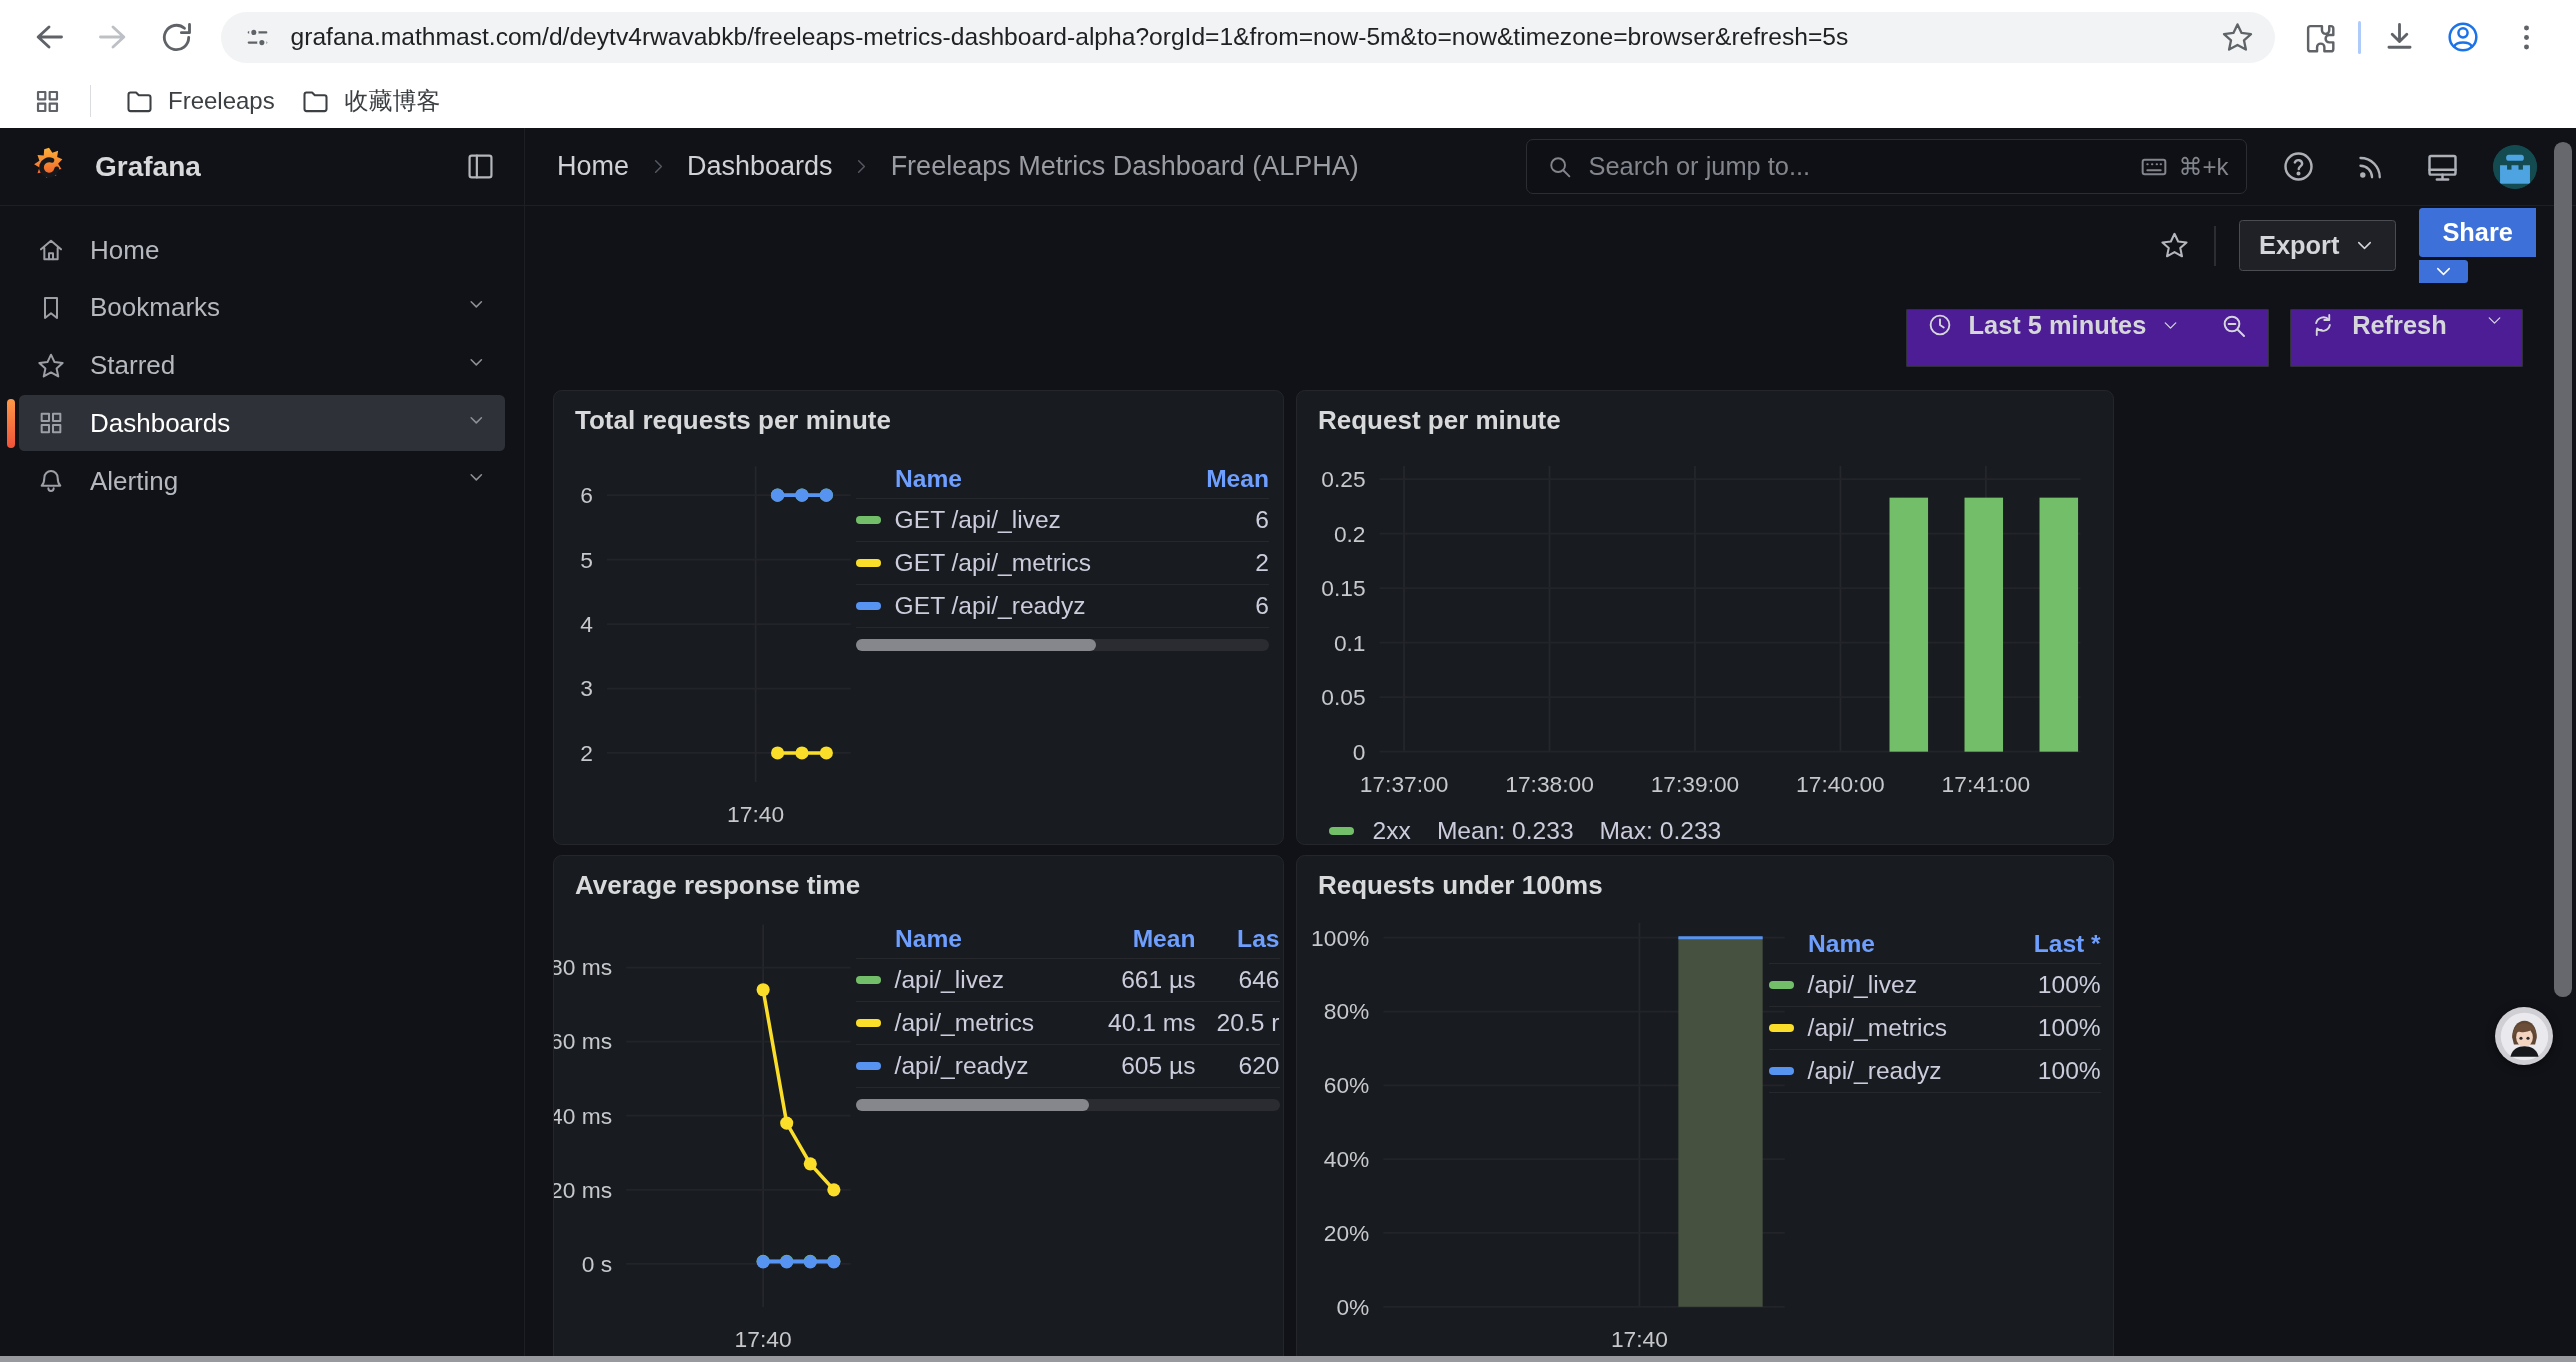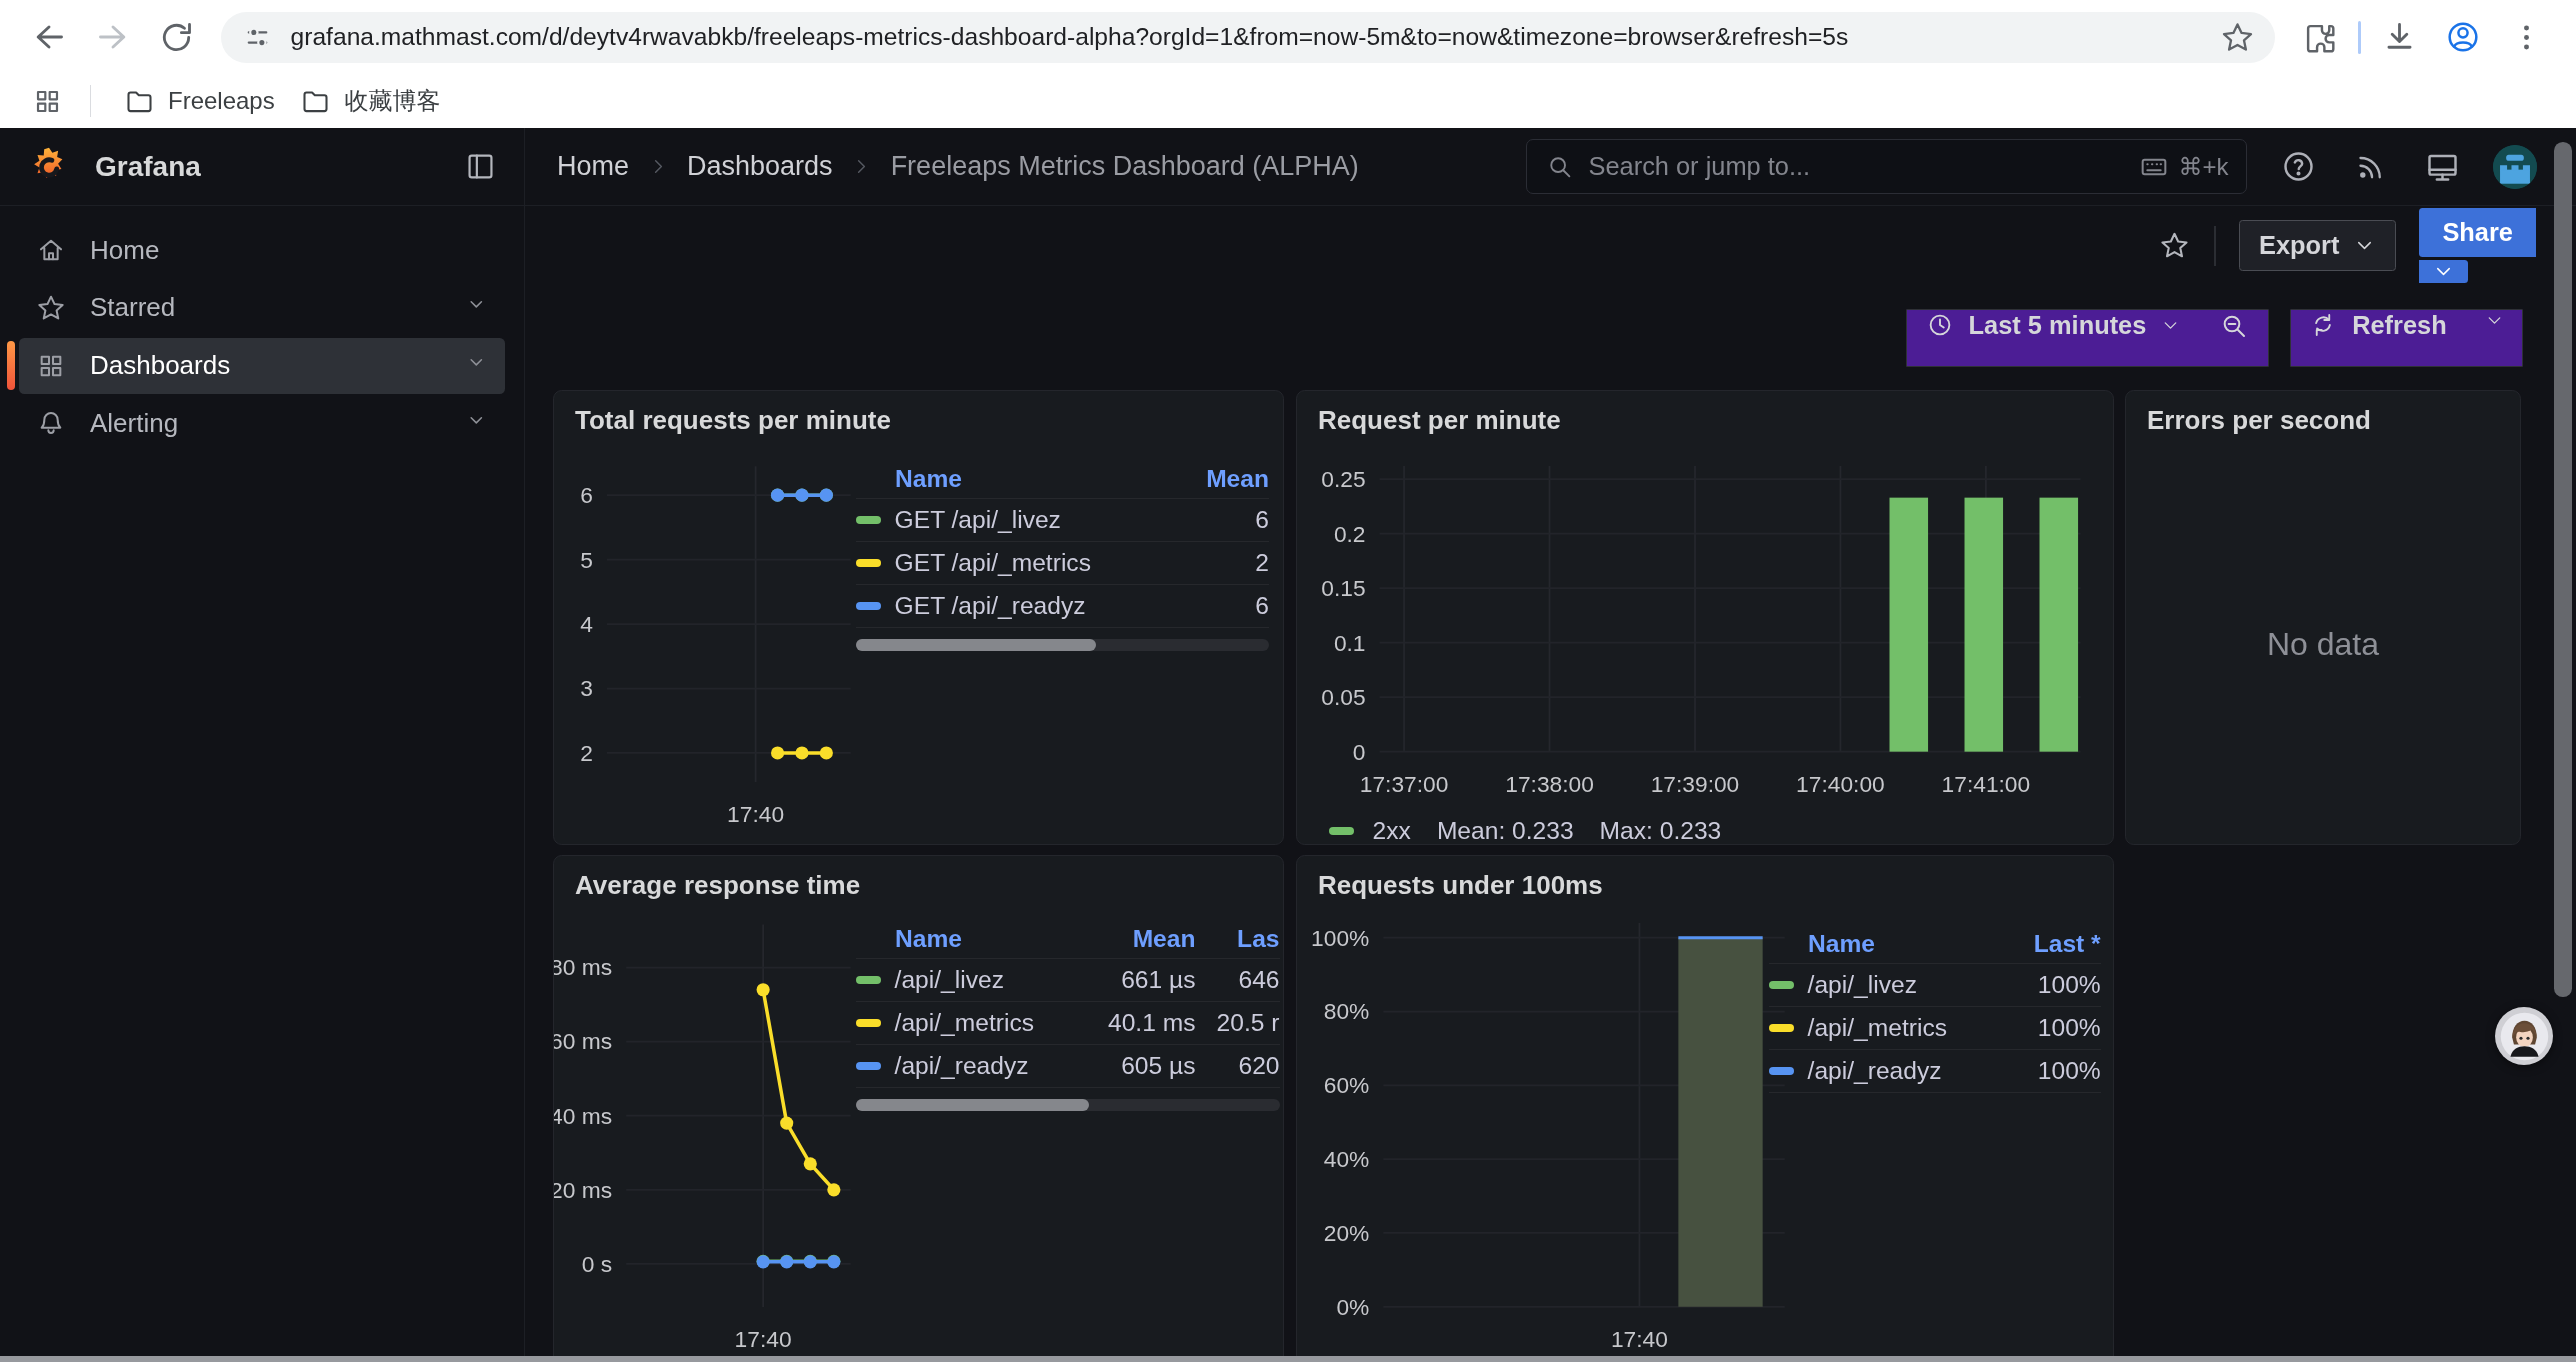--- a/index.html
+++ b/index.html
@@ -210,20 +210,29 @@
     <div class="nav">
       <div class="nav-item">
         <svg width="32" height="32" viewBox="0 0 48 48" class="ic">
             <path d="M9 23L24 10l15 13 M14 21v17h20V21"></path>
             <path d="M21 38v-9h6v9"></path>
           </svg>
         <span class="lbl">Home</span>
       </div>
       <div class="nav-item">
         <svg width="32" height="32" viewBox="0 0 48 48" class="ic">
+            <path d="M15 9h18v30l-9-7-9 7z"></path>
+          </svg>
+        <span class="lbl">Bookmarks</span>
+        <span class="chev"><svg width="24.6" height="24.6" viewBox="0 0 48 48" class="ic">
+              <path d="M14 19l10 10 10-10"></path>
+            </svg></span>
+      </div>
+      <div class="nav-item">
+        <svg width="32" height="32" viewBox="0 0 48 48" class="ic">
             <path d="M24 7l5.3 11.1 12.2 1.4-9.1 8.2 2.5 12L24 33.6l-10.9 6.1 2.5-12-9.1-8.2 12.2-1.4z"></path>
           </svg>
         <span class="lbl">Starred</span>
         <span class="chev"><svg width="24.6" height="24.6" viewBox="0 0 48 48" class="ic">
               <path d="M14 19l10 10 10-10"></path>
             </svg></span>
       </div>
       <div class="nav-item active">
         <svg width="32" height="32" viewBox="0 0 48 48" class="ic">
             <rect x="10" y="10" width="11" height="11"></rect>
@@ -470,24 +479,20 @@
             <rect x="839.1999999999999" y="60.08396946564886" width="44" height="289.91603053435114" fill="#73bf69"></rect>
           </svg>
         <div class="p2-legend">
           <i class="sw" style="background: rgb(115, 191, 105);"></i>
           <span>2xx</span>
           <span>Mean: 0.233</span>
           <span>Max: 0.233</span>
         </div>
       </div>
 
-      <div class="panel" id="p3">
-        <div class="p-title">Errors per second</div>
-        <div class="no-data">No data</div>
-      </div>
 
       <div class="panel" id="p4">
         <div class="p-title">Average response time</div>
         <svg class="chart" width="307" height="456" viewBox="0 0 350 520">
             <line x1="236.16" y1="20" x2="236.16" y2="456" stroke="#25272d" stroke-width="2"></line>
             <text x="236.16" y="502" text-anchor="middle" fill="#c7c8cc" font-size="26">17:40</text>
             <line x1="80" y1="69.0077519379845" x2="336" y2="69.0077519379845" stroke="#22242a" stroke-width="2"></line>
             <text x="64" y="78.0077519379845" text-anchor="end" fill="#c7c8cc" font-size="26">80 ms</text>
             <line x1="80" y1="153.50387596899225" x2="336" y2="153.50387596899225" stroke="#22242a" stroke-width="2"></line>
             <text x="64" y="162.50387596899225" text-anchor="end" fill="#c7c8cc" font-size="26">60 ms</text>

